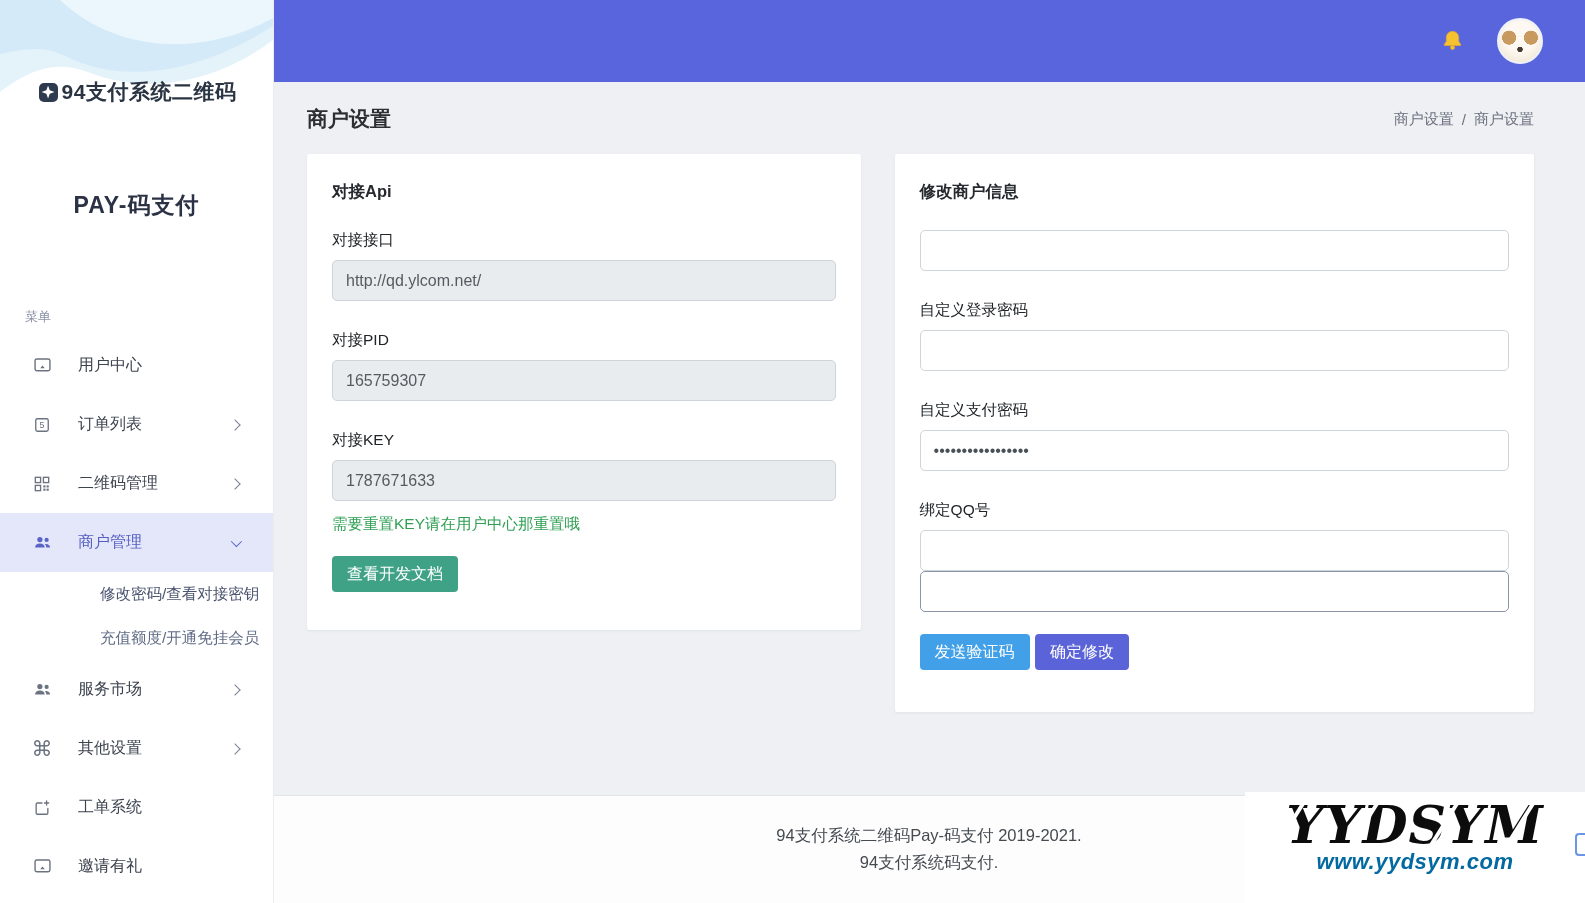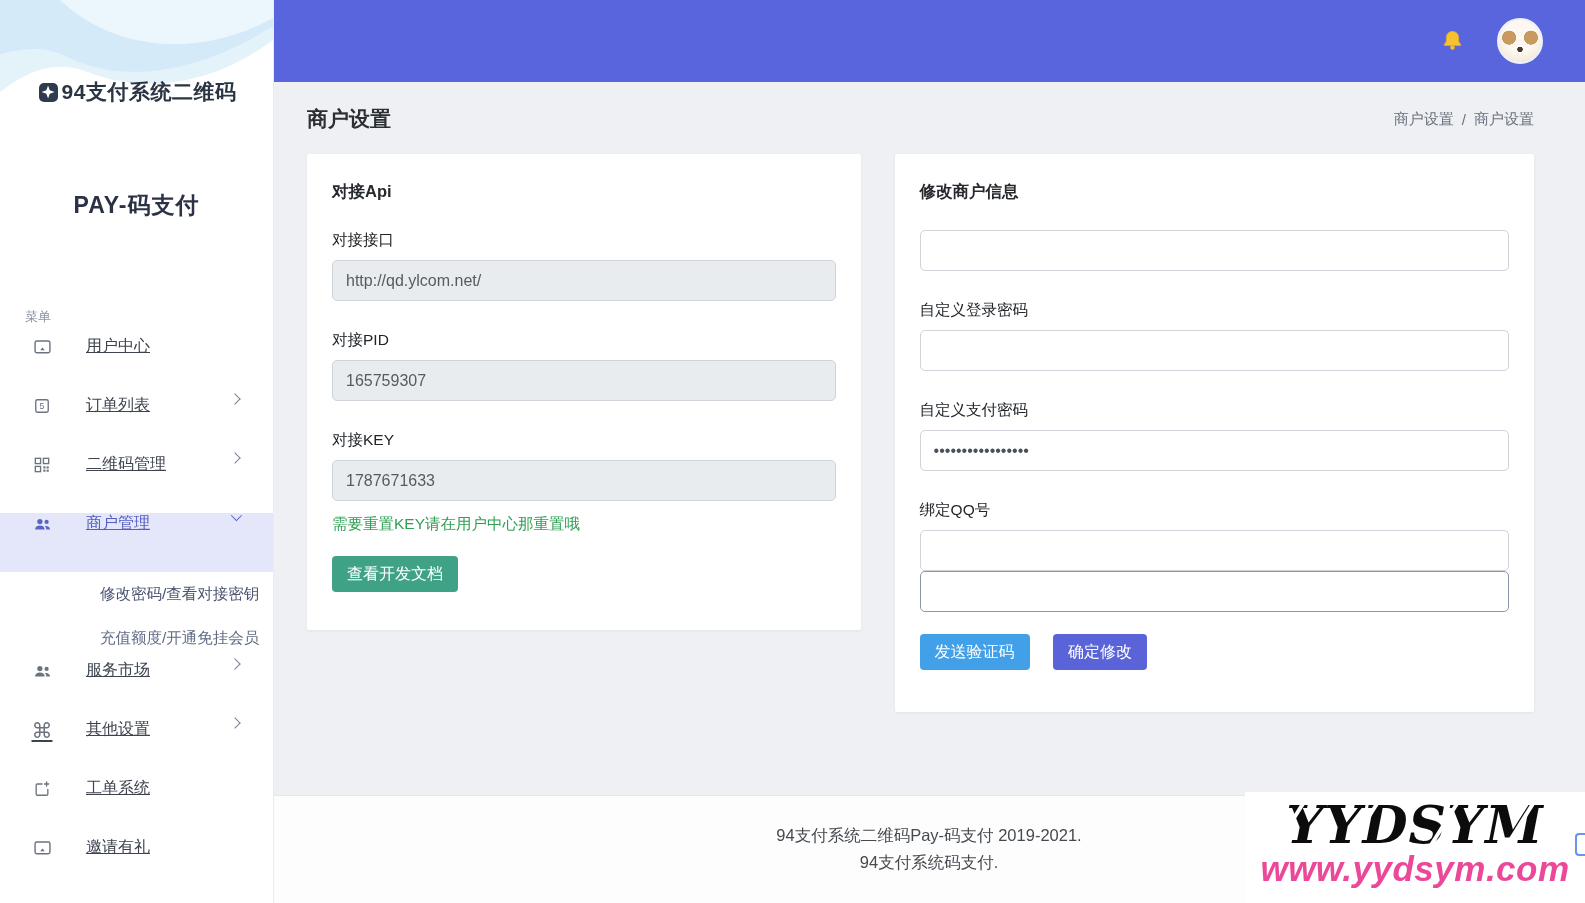--- a/index.html
+++ b/index.html
@@ -32,22 +32,22 @@
     clip-path:polygon(50% 0,63% 37%,100% 50%,63% 63%,50% 100%,37% 63%,0 50%,37% 37%);
   }
   .logo-title { font-size:21px; font-weight:bold; color:#2a3442; letter-spacing:.5px; }
   .brand {
     position:absolute; top:190px; left:0; width:100%;
     text-align:center; font-size:23px; font-weight:bold; color:#2c3246; letter-spacing:1px;
   }
   .menu-label { position:absolute; top:308px; left:25px; font-size:13px; color:#8a92a6; }
   .menu { position:absolute; top:336px; left:0; width:100%; }
   .mi {
-    height:59px; display:flex; gap:33px;
-    padding:0 28px 0 31px; cursor:pointer; color:#3d434f;text-decoration:underline;
+    height:59px; display:flex; align-items:center; gap:25px;
+    padding:0 28px 0 31px; cursor:pointer; color:#3d434f;
   }
   .mi .ic { width:22px; height:22px; display:flex; align-items:center; justify-content:center; color:#6b7280; flex:0 0 auto; }
   .mi .mi-label { font-size:16px; flex:1 1 auto; }
   .mi.active { background:#e4e7f9; color:#545ec4; }
   .mi.active .ic, .mi.active .chev { color:#5a64c8; }
   .chev {
     width:8px; height:8px; border-right:1.7px solid; border-bottom:1.7px solid;
     color:#7a8194; flex:0 0 auto; margin-right:6px;
   }
   .chev.right { transform:rotate(-45deg); }
@@ -107,21 +107,21 @@
   .inp:disabled, .inp.readonly { background:#e9ecef; color:#555b61; }
   .inp.focused { border-color:#8a96a8; border-width:1.5px; }
   .note { font-size:15.5px; color:#2fa053; margin-top:13px; }
   .btn {
     display:inline-block; border:none; border-radius:4px; cursor:pointer;
     font-size:16px; color:#ffffff; padding:8px 15px; height:36px;
     font-family:"Liberation Sans", sans-serif;
   }
   .btn-doc { background:#3fa287; margin-top:21px; }
   .btn-send { background:#41a0e8; margin-top:22px; }
-  .btn-confirm { background:#5a64d8; margin-top:22px; margin-left:19px; }
+  .btn-confirm { background:#5a64d8; margin-top:22px; margin-left:1px; }
 
   
   .footer {
     position:absolute; left:0; right:0; bottom:0; height:108px;
     background:#fdfdfe; border-top:1px solid #e4e6e9;
     display:flex; flex-direction:column; align-items:center; justify-content:center; gap:5px;
   }
   .footer div { font-size:16.5px; color:#454a4f; }
 
   
@@ -129,21 +129,21 @@
     position:absolute; right:0; bottom:0; width:340px; height:111px;
     background:#ffffff; z-index:20; text-align:center; overflow:hidden;
   }
   .wm-title {
     font-family:"DejaVu Serif", serif;
     font-size:52px; font-weight:bold; font-style:italic; color:#0c0c0c;
     letter-spacing:1px; line-height:1.05; margin-top:6px; position:relative;
   }
   .wm-slash { position:absolute; width:4px; height:52px; background:#ffffff; transform:rotate(32deg); top:2px; }
   .wm-url {
-    font-size:35px; font-weight:bold; font-style:italic; color:#ec4899; margin-top:-4px;
+    font-size:22px; font-weight:bold; font-style:italic; color:#0369a1; margin-top:-4px;
     letter-spacing:.5px;
   }
 
   .edge-widget {
     position:absolute; right:0; top:833px; width:10px; height:23px; z-index:30;
     background:#ffffff; border:2px solid #6a95e8; border-right:none;
     border-radius:4px 0 0 4px; cursor:pointer;
   }
 </style>
 </head>

